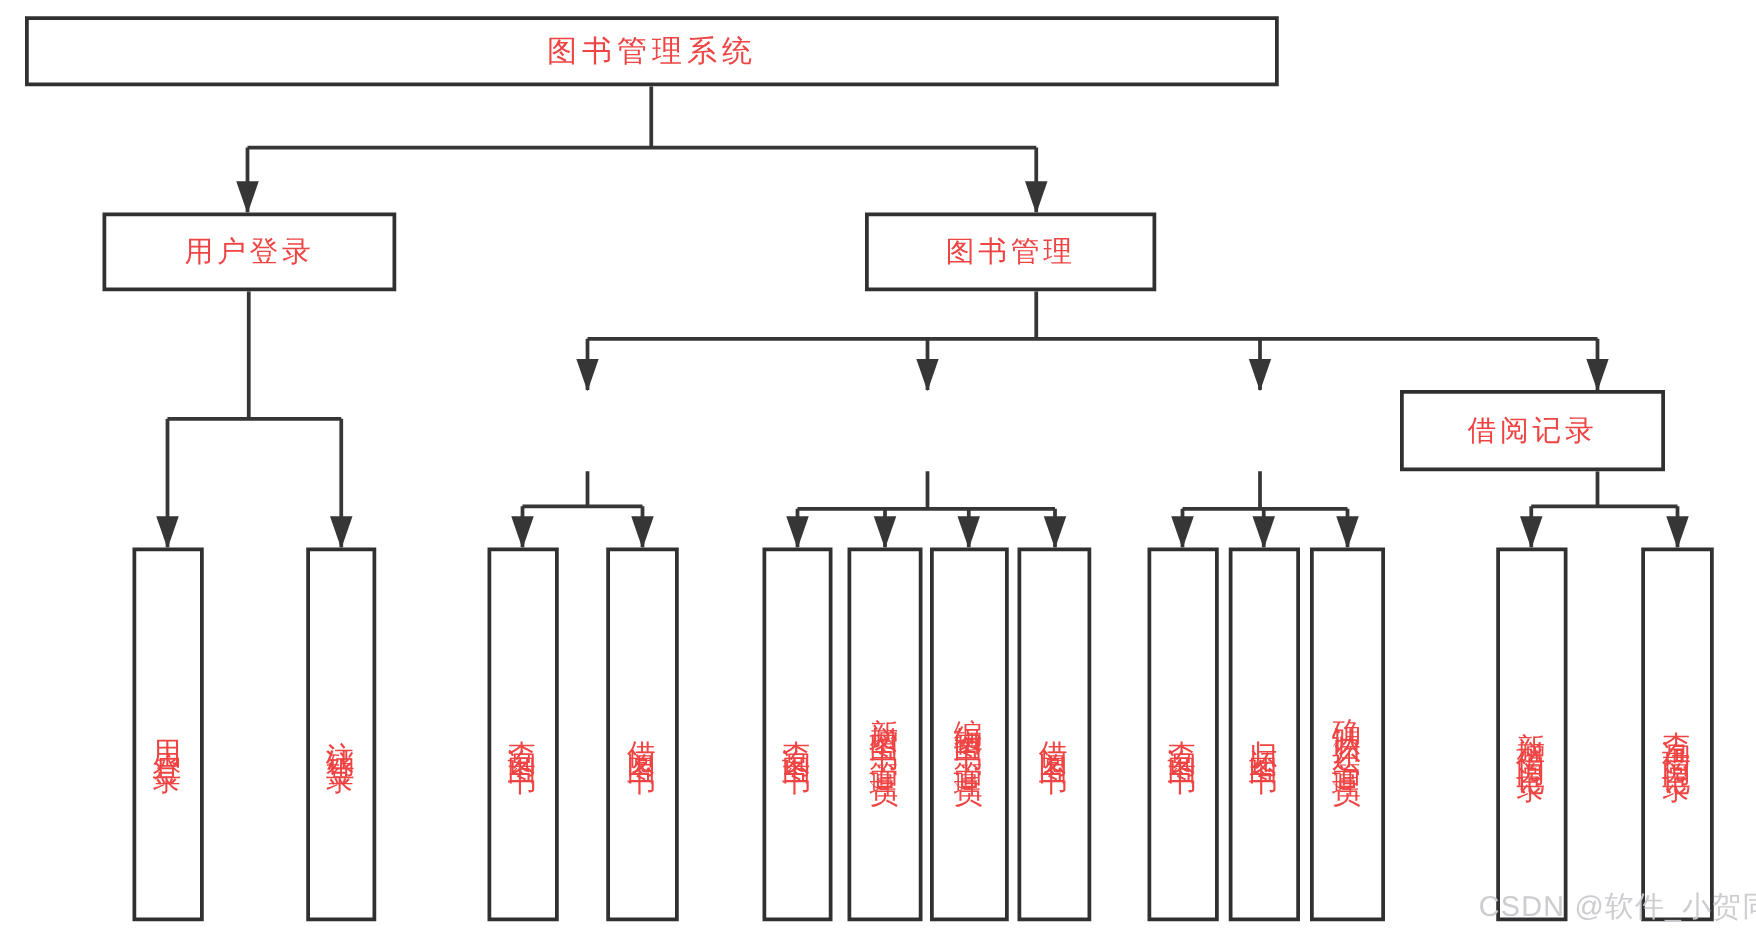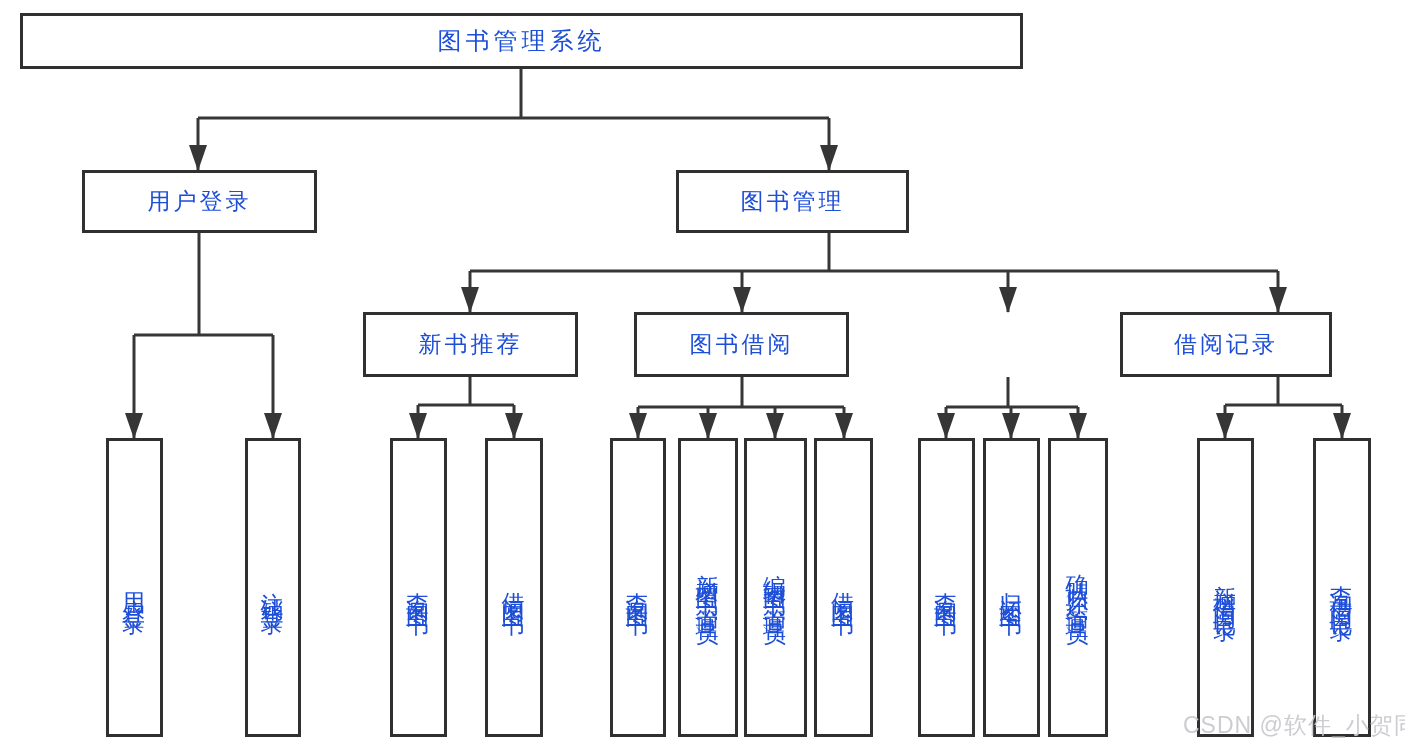--- a/index.html
+++ b/index.html
@@ -3,21 +3,21 @@
 <meta charset="utf-8">
 <style>
   html,body{margin:0;padding:0;background:#fff;}
   #stage{
     position:relative;width:1405px;height:747px;background:#ffffff;
     font-family:"Liberation Sans","DejaVu Sans",sans-serif;overflow:hidden;
   }
   #wires{position:absolute;left:0;top:0;width:1405px;height:747px;}
   .box{
     position:absolute;box-sizing:border-box;border:3px solid #303030;background:#ffffff;
-    display:flex;align-items:center;justify-content:center;color:#1d4ed8;z-index:2;
+    display:flex;align-items:center;justify-content:center;color:#ef4444;z-index:2;
   }
   .h span{font-size:23px;letter-spacing:3px;white-space:nowrap;}
   .title span{font-size:24px;letter-spacing:4px;}
   .v span{
     writing-mode:vertical-rl;text-orientation:mixed;
     font-size:23px;letter-spacing:7px;white-space:nowrap;
   }
   .watermark{
     position:absolute;left:1183px;top:710px;z-index:6;
     font-size:23px;letter-spacing:1px;color:rgba(201,201,207,0.95);white-space:nowrap;
@@ -66,30 +66,24 @@
     </g>
   </svg>
 
   <div class="box h title" style="left:20px;top:13px;width:1003px;height:56px">
     <span>图书管理系统</span>
   </div>
 
   <div class="box h" style="left:82px;top:170px;width:235px;height:63px">
     <span>用户登录</span>
   </div>
-  <div class="box h" style="left:676px;top:170px;width:233px;height:63px">
+  <div class="box h" style="left:692px;top:170px;width:233px;height:63px">
     <span>图书管理</span>
   </div>
 
-  <div class="box h" style="left:363px;top:312px;width:215px;height:65px">
-    <span>新书推荐</span>
-  </div>
-  <div class="box h" style="left:634px;top:312px;width:215px;height:65px">
-    <span>图书借阅</span>
-  </div>
   <div class="box h" style="left:1120px;top:312px;width:212px;height:65px">
     <span>借阅记录</span>
   </div>
 
   <div class="box v" style="left:106px;top:438px;width:57px;height:299px">
     <span>用户登录</span>
   </div>
   <div class="box v" style="left:245px;top:438px;width:56px;height:299px">
     <span>注销登录</span>
   </div>

